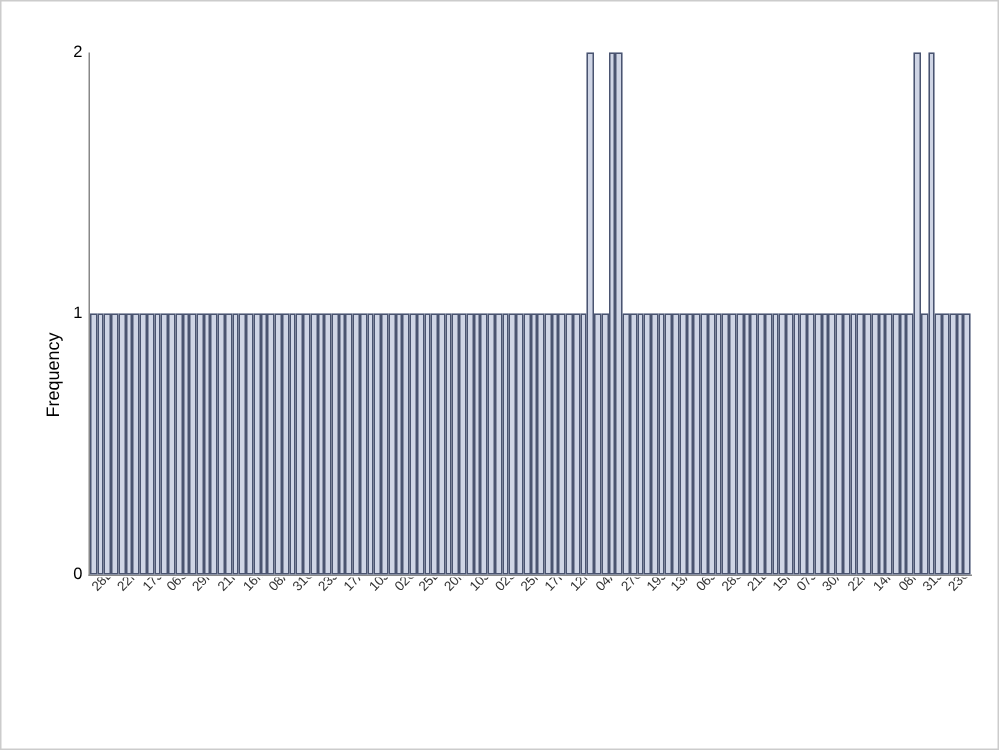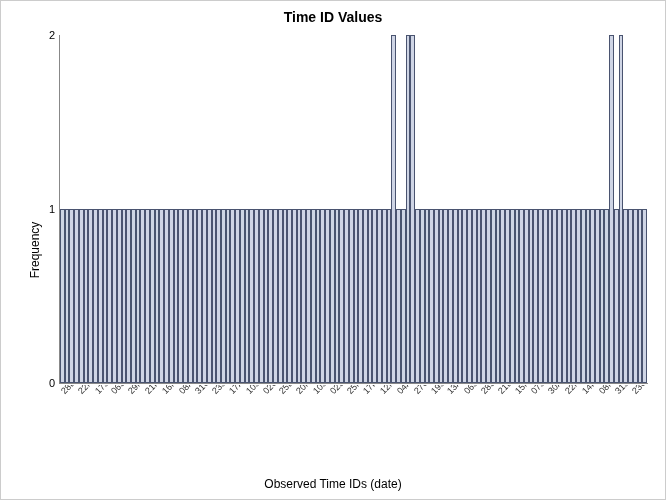--- a/index.html
+++ b/index.html
@@ -12,21 +12,20 @@
   .bar{flex:1 1 0;background:#cfd5e5;border:1px solid #4a5470;box-sizing:border-box;min-width:0}
   #yticks{position:absolute;left:36px;top:34px;width:18px;height:348px}
   .yt{position:absolute;right:0;transform:translateY(50%);font-size:11px;text-align:right;width:18px}
   #xticks{position:absolute;left:58px;top:384px;width:588px;height:88px;overflow:hidden}
   .xt{position:absolute;bottom:0;transform-origin:top left;transform:rotate(-46deg);font-size:9px;white-space:nowrap;color:#333;top:4px}
 </style>
 </head>
 <body>
 
 <div id="wrap">
-  <div id="title">Time ID Values</div>
   <div id="ylabel">Frequency</div>
   <div id="yticks">
       <div class="yt" style="bottom: 0%;">0</div>
       <div class="yt" style="bottom: 50%;">1</div>
       <div class="yt" style="bottom: 100%;">2</div>
     </div>
   <div id="plot">
     <div id="bars">
         <div class="bar" style="height: 50%;"></div>
         <div class="bar" style="height: 50%;"></div>
@@ -184,14 +183,13 @@
       <div class="xt" style="left: 438.8px; transform: translate(-2px, 0px) rotate(-46deg);">21Dec54</div>
       <div class="xt" style="left: 455.6px; transform: translate(-2px, 0px) rotate(-46deg);">15Mar55</div>
       <div class="xt" style="left: 472.4px; transform: translate(-2px, 0px) rotate(-46deg);">07Jun55</div>
       <div class="xt" style="left: 489.2px; transform: translate(-2px, 0px) rotate(-46deg);">30Aug55</div>
       <div class="xt" style="left: 506px; transform: translate(-2px, 0px) rotate(-46deg);">22Nov55</div>
       <div class="xt" style="left: 522.8px; transform: translate(-2px, 0px) rotate(-46deg);">14Feb56</div>
       <div class="xt" style="left: 539.6px; transform: translate(-2px, 0px) rotate(-46deg);">08May56</div>
       <div class="xt" style="left: 556.4px; transform: translate(-2px, 0px) rotate(-46deg);">31Jul56</div>
       <div class="xt" style="left: 573.2px; transform: translate(-2px, 0px) rotate(-46deg);">23Oct56</div>
     </div>
-  <div id="xlabel">Observed Time IDs (date)</div>
 </div>
 
 </body></html>

